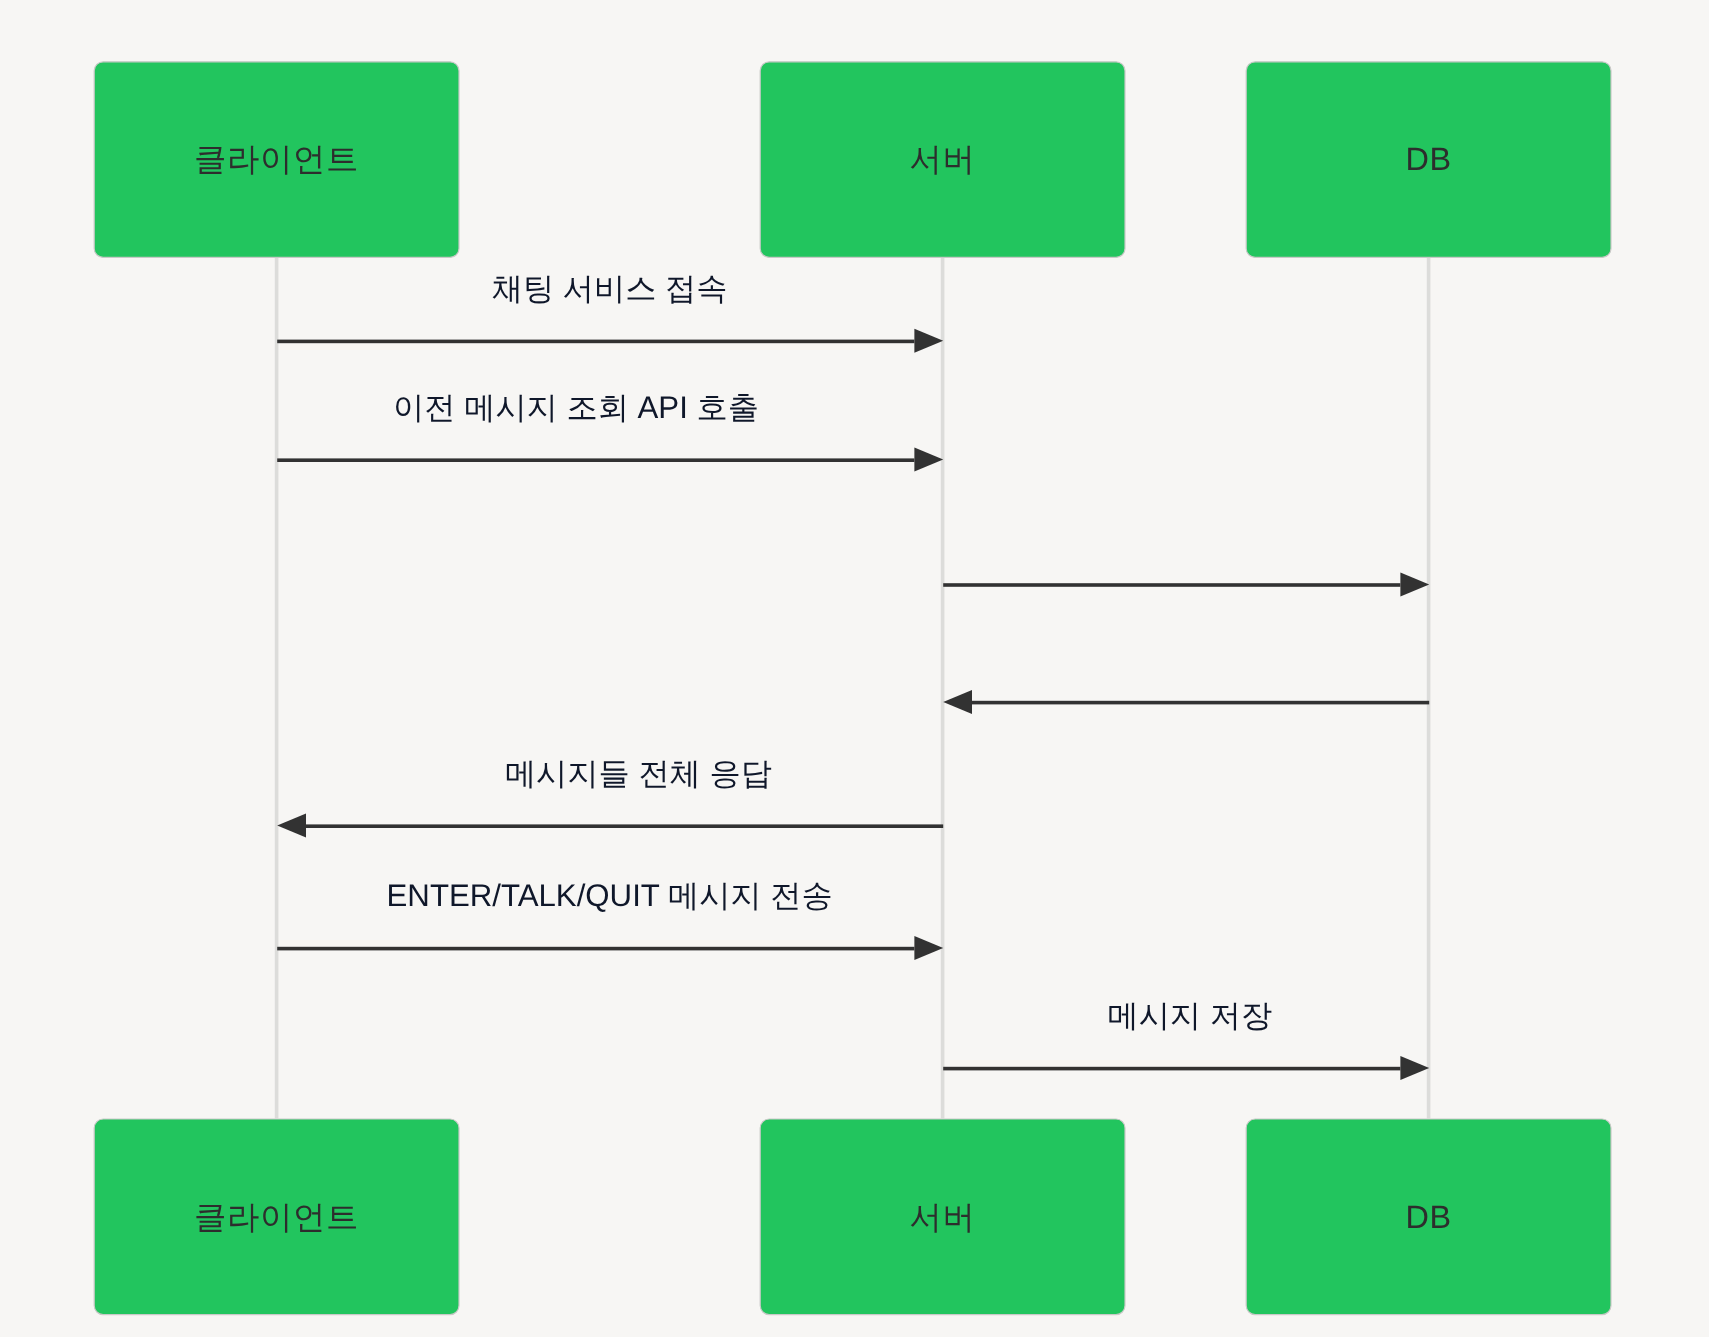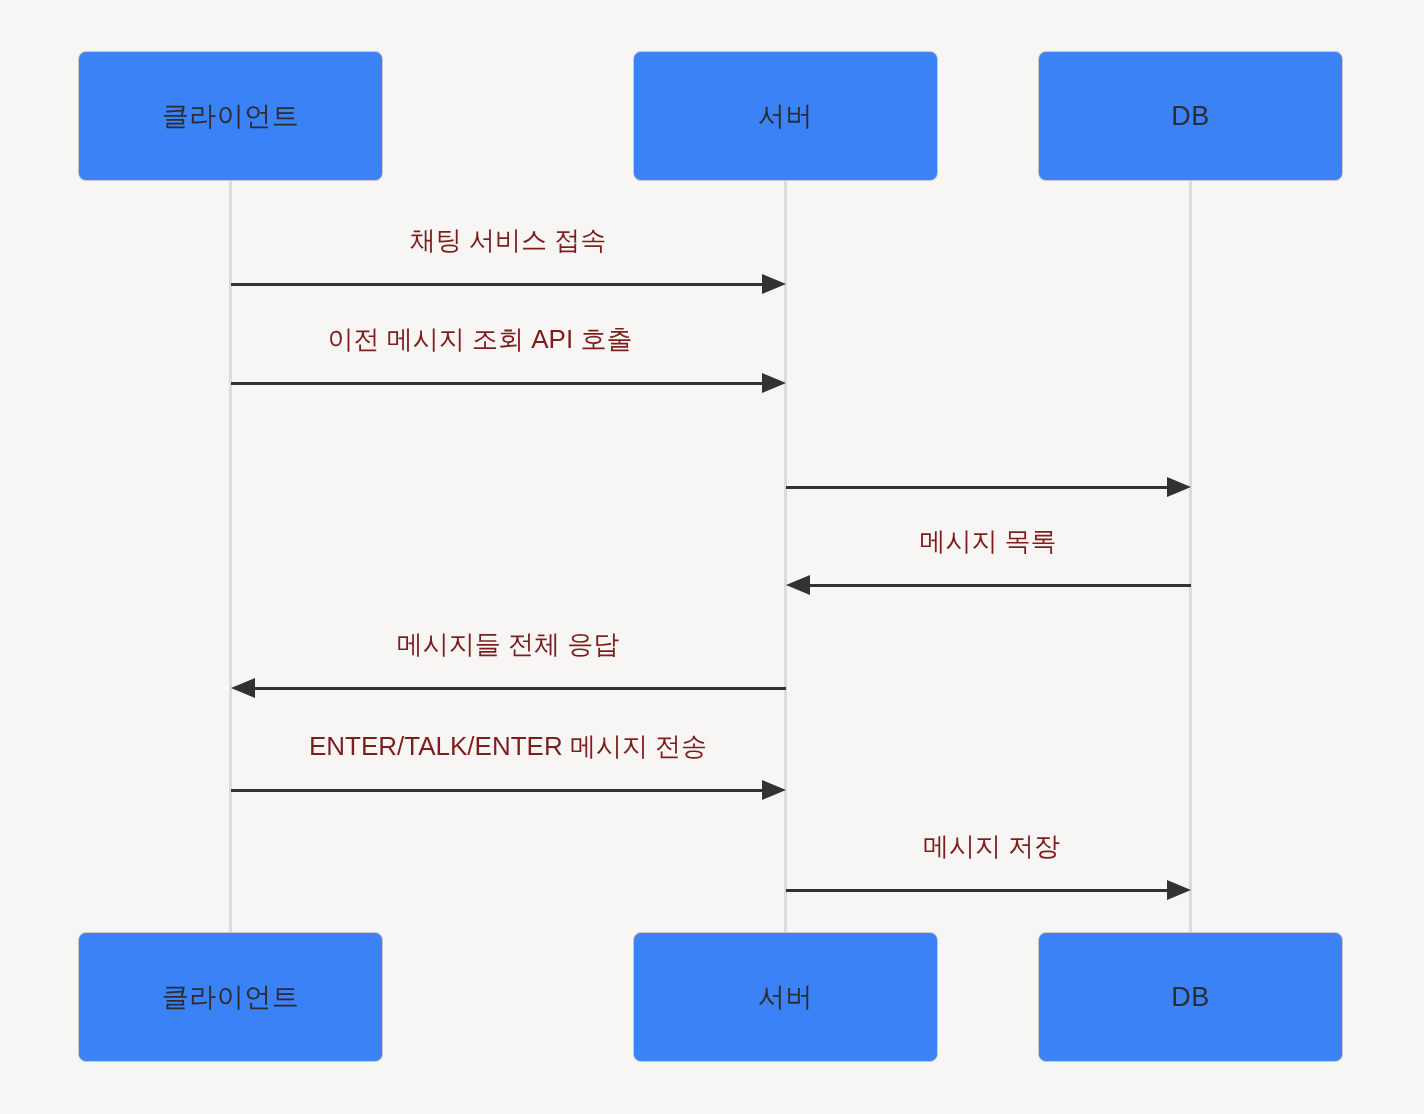--- a/index.html
+++ b/index.html
@@ -11,22 +11,22 @@
   #canvas {
     position: relative;
     width: 1424px;
     height: 1114px;
     background: #f7f6f4;
     overflow: hidden;
   }
   .actor-box {
     position: absolute;
     width: 305px;
-    height: 130px;
-    background: #3b82f6;
+    height: 164px;
+    background: #22c55e;
     border: 1px solid #c9c9c7;
     border-radius: 8px;
     box-sizing: border-box;
     display: flex;
     align-items: center;
     justify-content: center;
     font-size: 27px;
     color: #2d2d2d;
     letter-spacing: 0.5px;
     text-align: center;
@@ -48,21 +48,21 @@
     border-top: 10px solid transparent;
     border-bottom: 10px solid transparent;
   }
   .arrow-head.right { border-left: 24px solid #323232; }
   .arrow-head.left  { border-right: 24px solid #323232; }
   .message-label {
     position: absolute;
     text-align: center;
     font-size: 26px;
     line-height: 32px;
-    color: #7f1d1d;
+    color: #0f172a;
     white-space: nowrap;
   }
 </style>
 </head>
 <body>
 
 <div id="canvas">
     <div class="lifeline" style="left: 229px; top: 181px; height: 751px;"></div>
     <div class="lifeline" style="left: 784px; top: 181px; height: 751px;"></div>
     <div class="lifeline" style="left: 1189px; top: 181px; height: 751px;"></div>
@@ -87,23 +87,22 @@
     <div class="arrow-line" style="top: 282.5px; left: 230.5px; width: 531px;"></div>
     <div class="arrow-head right" style="top: 274px; left: 761.5px;"></div>
     <div class="message-label" style="left: 230.5px; width: 555px; top: 224px;">채팅 서비스 접속</div>
     <div class="arrow-line" style="top: 381.5px; left: 230.5px; width: 531px;"></div>
     <div class="arrow-head right" style="top: 373px; left: 761.5px;"></div>
     <div class="message-label" style="left: 230.5px; width: 499px; top: 323px;">이전 메시지 조회 API 호출</div>
     <div class="arrow-line" style="top: 485.5px; left: 785.5px; width: 381px;"></div>
     <div class="arrow-head right" style="top: 477px; left: 1166.5px;"></div>
     <div class="arrow-line" style="top: 583.5px; left: 809.5px; width: 381px;"></div>
     <div class="arrow-head left" style="top: 575px; left: 785.5px;"></div>
-    <div class="message-label" style="left: 785.5px; width: 405px; top: 525px;">메시지 목록</div>
     <div class="arrow-line" style="top: 686.5px; left: 254.5px; width: 531px;"></div>
     <div class="arrow-head left" style="top: 678px; left: 230.5px;"></div>
-    <div class="message-label" style="left: 230.5px; width: 555px; top: 628px;">메시지들 전체 응답</div>
+    <div class="message-label" style="left: 230.5px; width: 555px; top: 628px; padding-left: 24px;">메시지들 전체 응답</div>
     <div class="arrow-line" style="top: 788.5px; left: 230.5px; width: 531px;"></div>
     <div class="arrow-head right" style="top: 780px; left: 761.5px;"></div>
-    <div class="message-label" style="left: 230.5px; width: 555px; top: 730px;">ENTER/TALK/ENTER 메시지 전송</div>
+    <div class="message-label" style="left: 230.5px; width: 555px; top: 730px;">ENTER/TALK/QUIT 메시지 전송</div>
     <div class="arrow-line" style="top: 888.5px; left: 785.5px; width: 381px;"></div>
     <div class="arrow-head right" style="top: 880px; left: 1166.5px;"></div>
     <div class="message-label" style="left: 789px; width: 405px; top: 830px;">메시지 저장</div>
   </div>
 
 </body></html>

